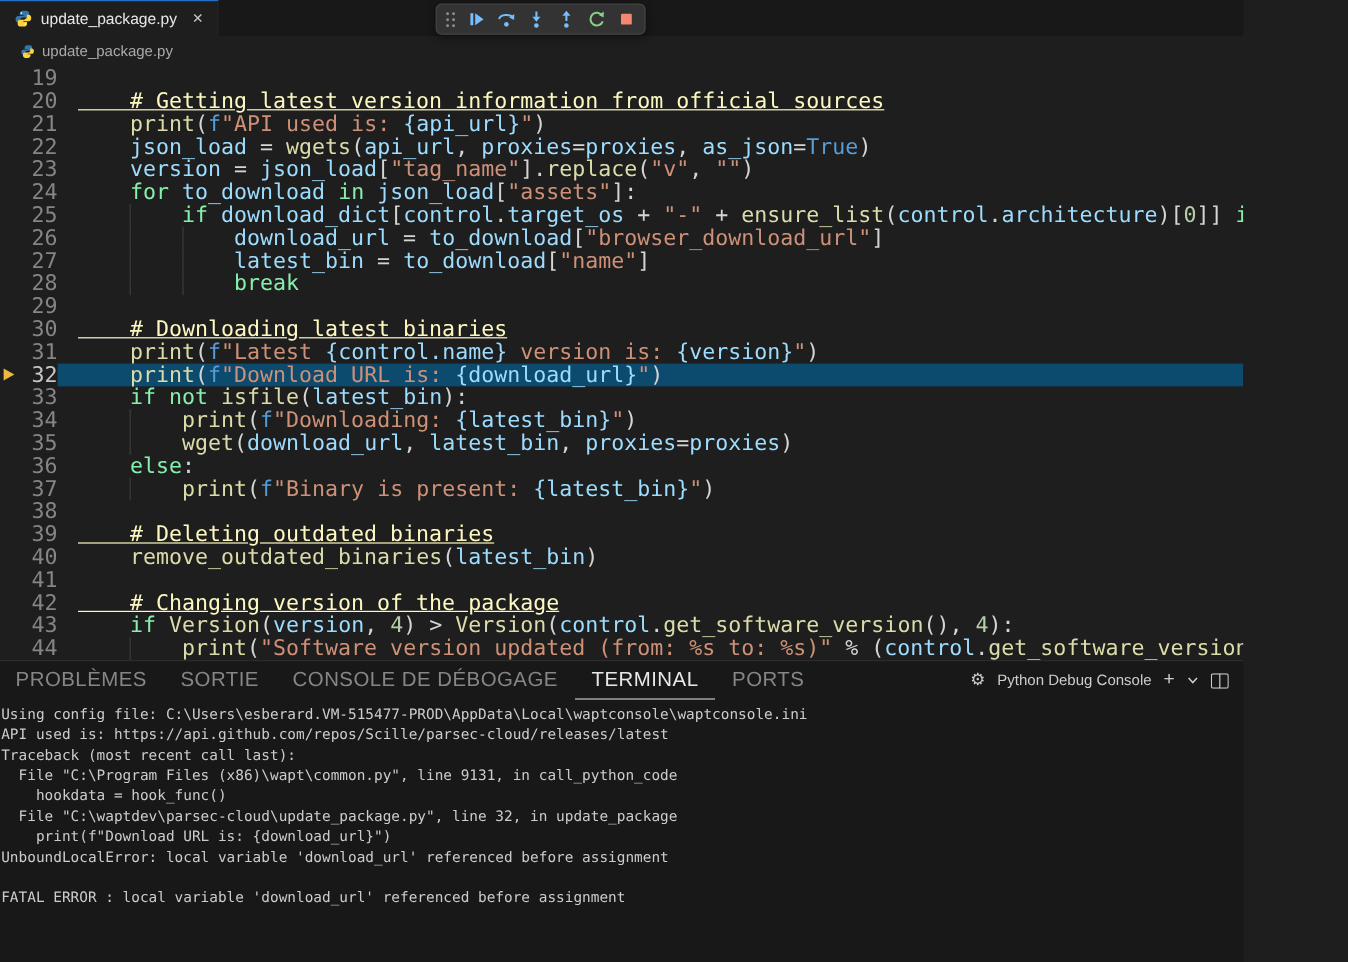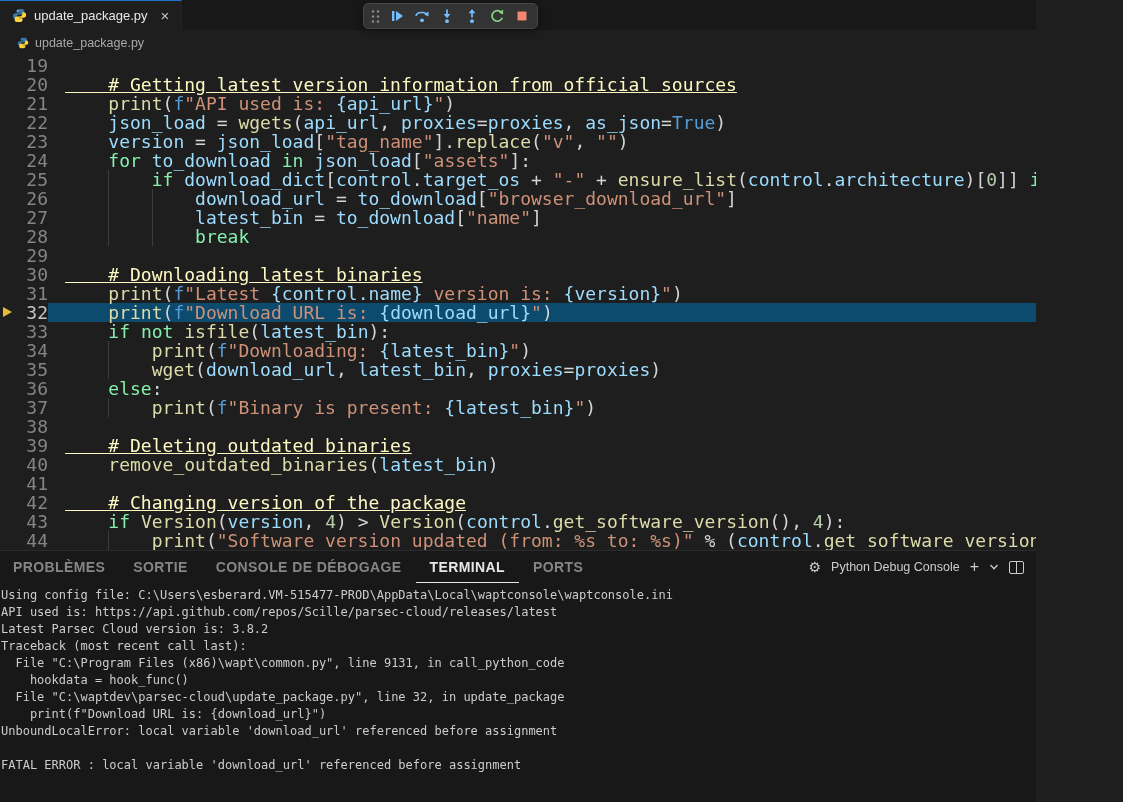--- a/index.html
+++ b/index.html
@@ -41,22 +41,22 @@
   .tok-p { color:#d4d4d4; } .tok-c { color:#fef9c3;text-decoration:underline; } .tok-k { color:#86efac; }
   .tok-f { color:#dcdcaa; } .tok-v { color:#9cdcfe; } .tok-s { color:#ce9178; }
   .tok-n { color:#b5cea8; } .tok-b { color:#569cd6; }
 
   
   .panel { height:252px; flex-shrink:0; background:#181818; border-top:1px solid #2b2b2b;
            display:flex; flex-direction:column; }
   .panel-header { height:32px; display:flex; align-items:center; justify-content:space-between;
                   padding:0 12px 0 13px; flex-shrink:0; }
   .panel-tabs { display:flex; height:100%; }
-  .panel-tab { font-size:14px; color:#868686; padding:0 14px; display:flex; align-items:center;
-               letter-spacing:.4px; cursor:pointer; height:100%;font-weight:bold; }
+  .panel-tab { font-size:17px; color:#868686; padding:0 14px; display:flex; align-items:center;
+               letter-spacing:.4px; cursor:pointer; height:100%; }
   .panel-tab:first-child { padding-left:0; }
   .panel-tab.active { color:#e7e7e7; box-shadow:inset 0 -1px 0 #e7e7e7; }
   .panel-right { display:flex; align-items:center; gap:10px; color:#cccccc; font-size:12.5px; }
   .gear { font-family:"DejaVu Sans",sans-serif; font-size:14px; cursor:pointer; }
   .pa-plus { font-size:16px; cursor:pointer; line-height:1; }
   .pa-ic { display:inline-flex; align-items:center; cursor:pointer; }
 
   .terminal { flex:1; padding:4px 0 0 1px; font-family:"DejaVu Sans Mono","Liberation Mono",monospace;
               font-size:12px; color:#cccccc; overflow:hidden; cursor:text; }
   .term-line { height:17px; line-height:17px; white-space:pre; }
@@ -328,21 +328,20 @@
           <svg width="15" height="13" viewBox="0 0 15 13">
               <rect x="0.5" y="0.5" width="14" height="12" rx="1.5" fill="none" stroke="#cccccc"></rect>
               <line x1="7.5" y1="0.5" x2="7.5" y2="12.5" stroke="#cccccc"></line>
             </svg>
         </span>
       </div>
     </div>
     <div class="terminal" id="terminal">
         <div class="term-line">Using config file: C:\Users\esberard.VM-515477-PROD\AppData\Local\waptconsole\waptconsole.ini</div>
         <div class="term-line">API used is: https://api.github.com/repos/Scille/parsec-cloud/releases/latest</div>
-        <div class="term-line">Latest Parsec Cloud version is: 3.8.2</div>
         <div class="term-line">Traceback (most recent call last):</div>
         <div class="term-line">  File "C:\Program Files (x86)\wapt\common.py", line 9131, in call_python_code</div>
         <div class="term-line">    hookdata = hook_func()</div>
         <div class="term-line">  File "C:\waptdev\parsec-cloud\update_package.py", line 32, in update_package</div>
         <div class="term-line">    print(f"Download URL is: {download_url}")</div>
         <div class="term-line">UnboundLocalError: local variable 'download_url' referenced before assignment</div>
         <div class="term-line">&nbsp;</div>
         <div class="term-line">FATAL ERROR : local variable 'download_url' referenced before assignment</div>
       </div>
   </div>

